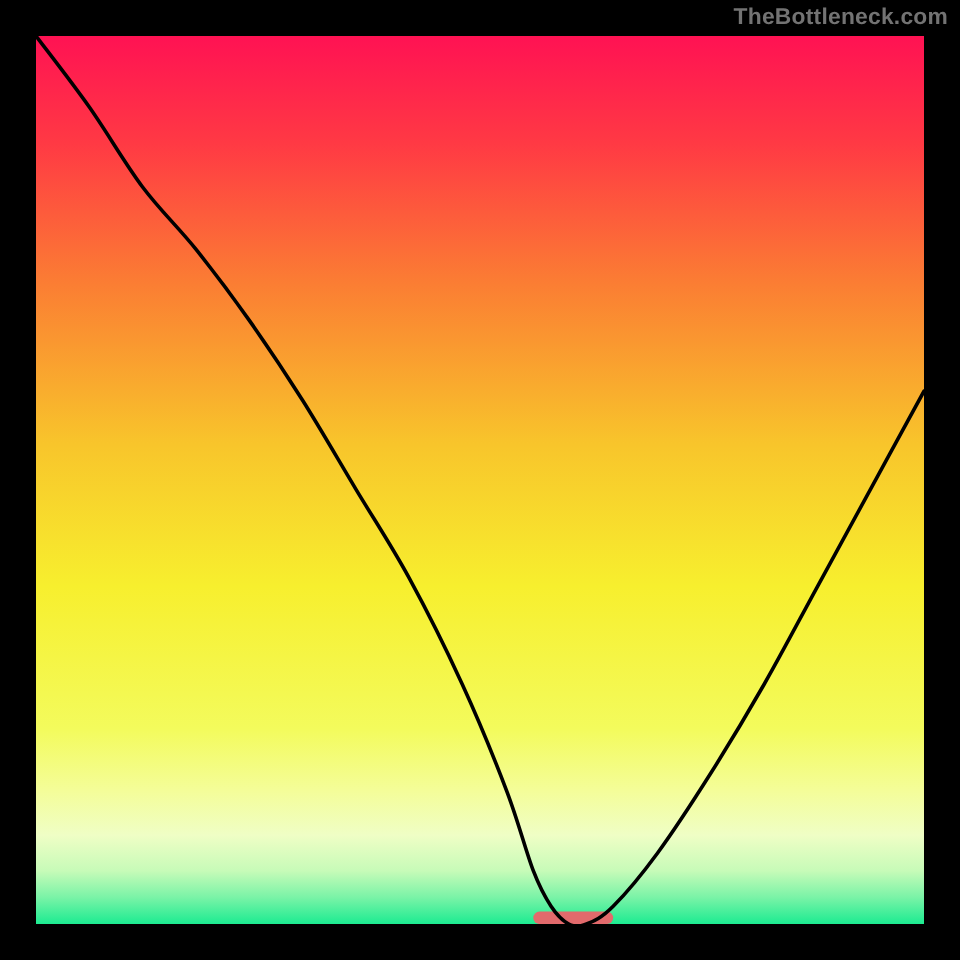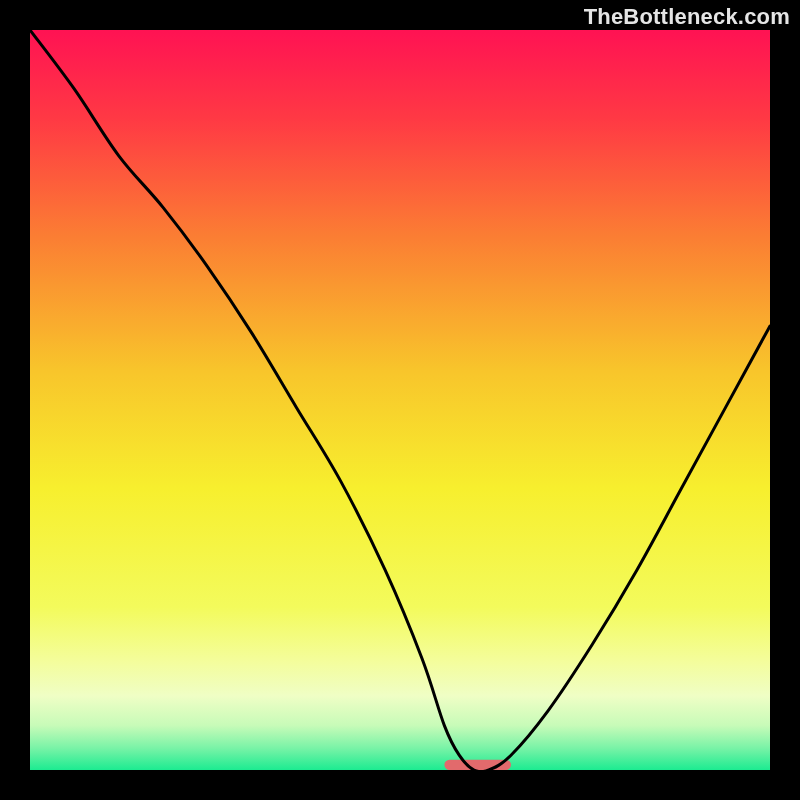--- a/index.html
+++ b/index.html
@@ -14,23 +14,23 @@
   .frame {
     position: relative;
     width: 800px;
     height: 800px;
     background: #000;
   }
   .watermark {
     position: absolute;
     top: 4px;
     right: 10px;
-    font-size: 22px;
+    font-size: 19px;
     font-weight: 600;
-    color: #e5e5e5;
+    color: #737373;
     letter-spacing: 0.2px;
     user-select: none;
   }
   .plot {
     position: absolute;
     left: 30px;
     top: 30px;
     width: 740px;
     height: 740px;
   }

